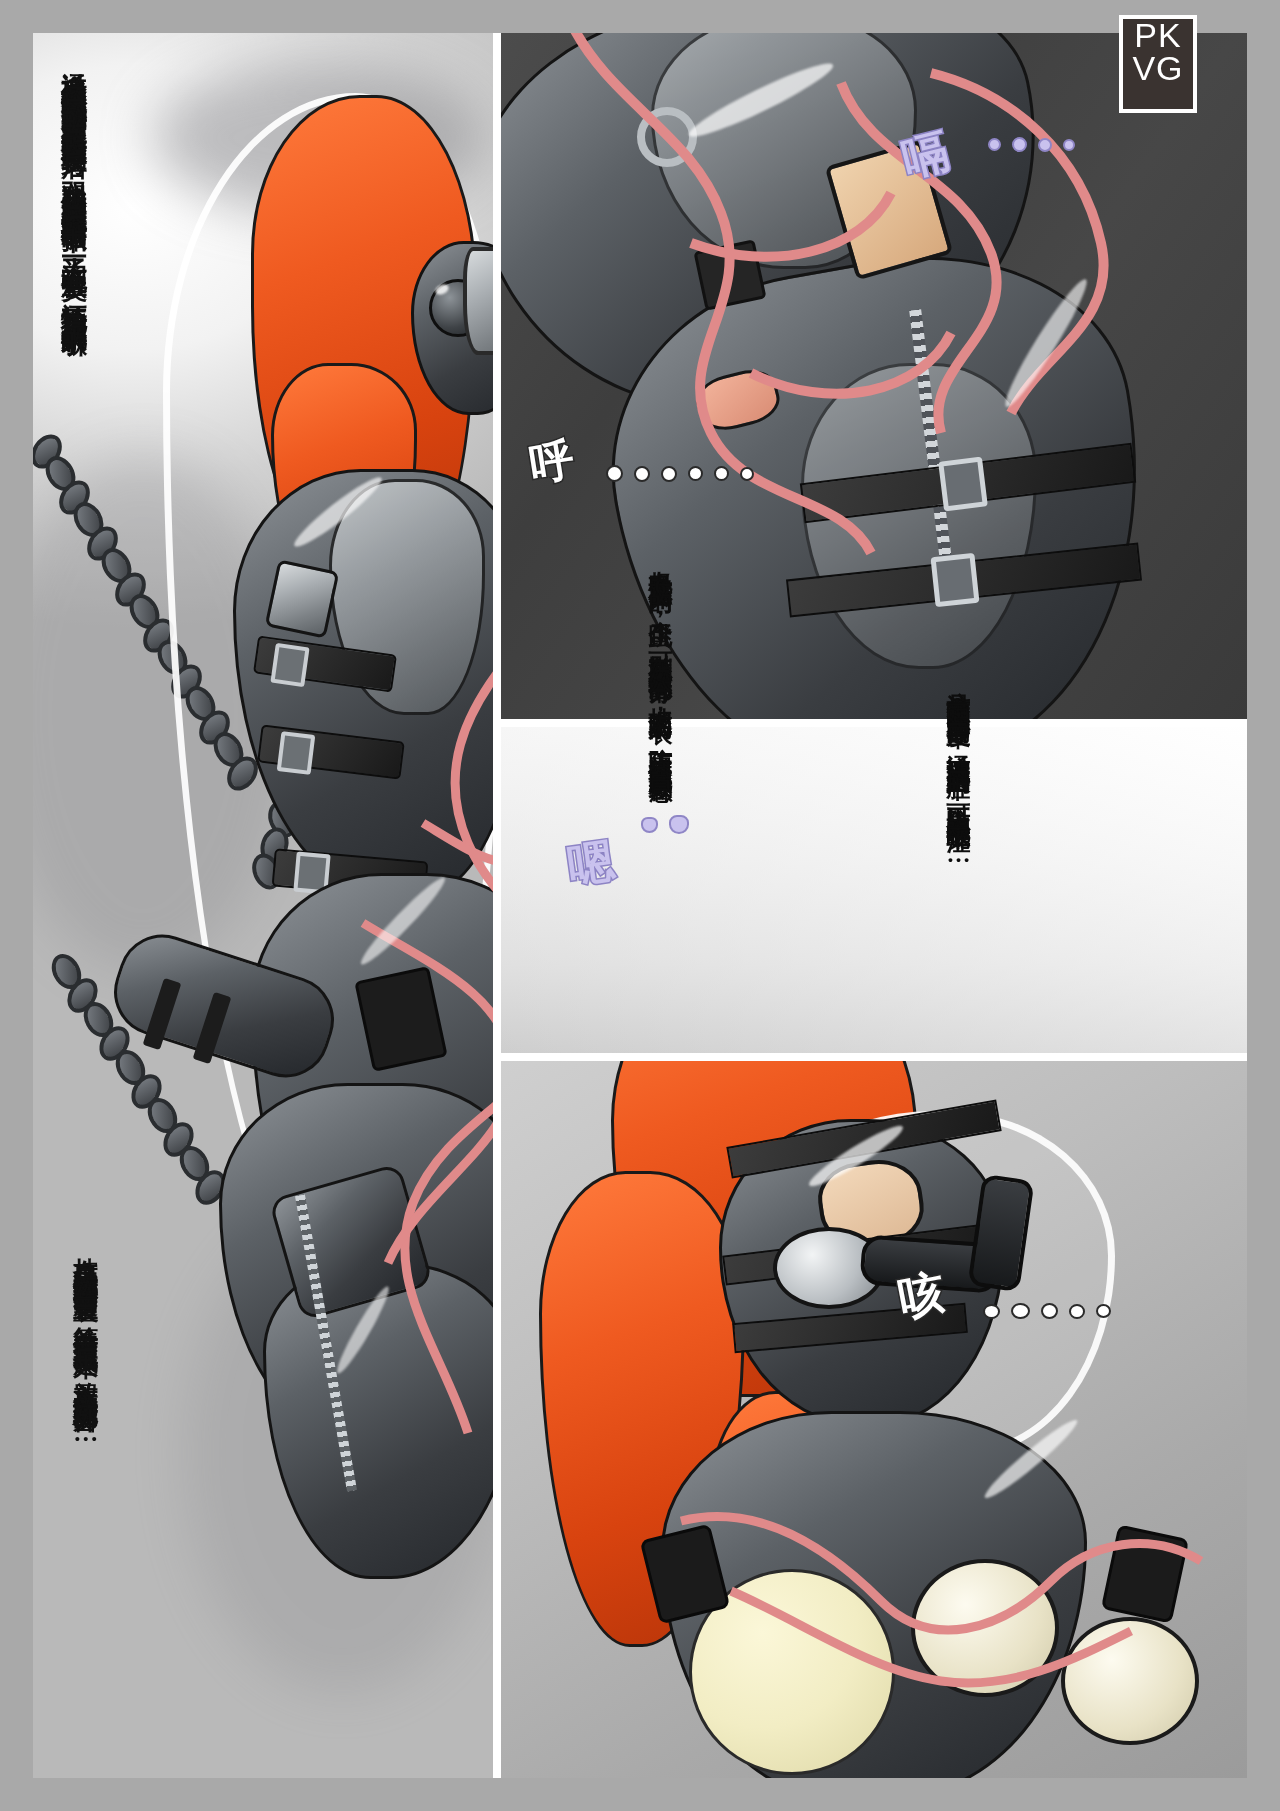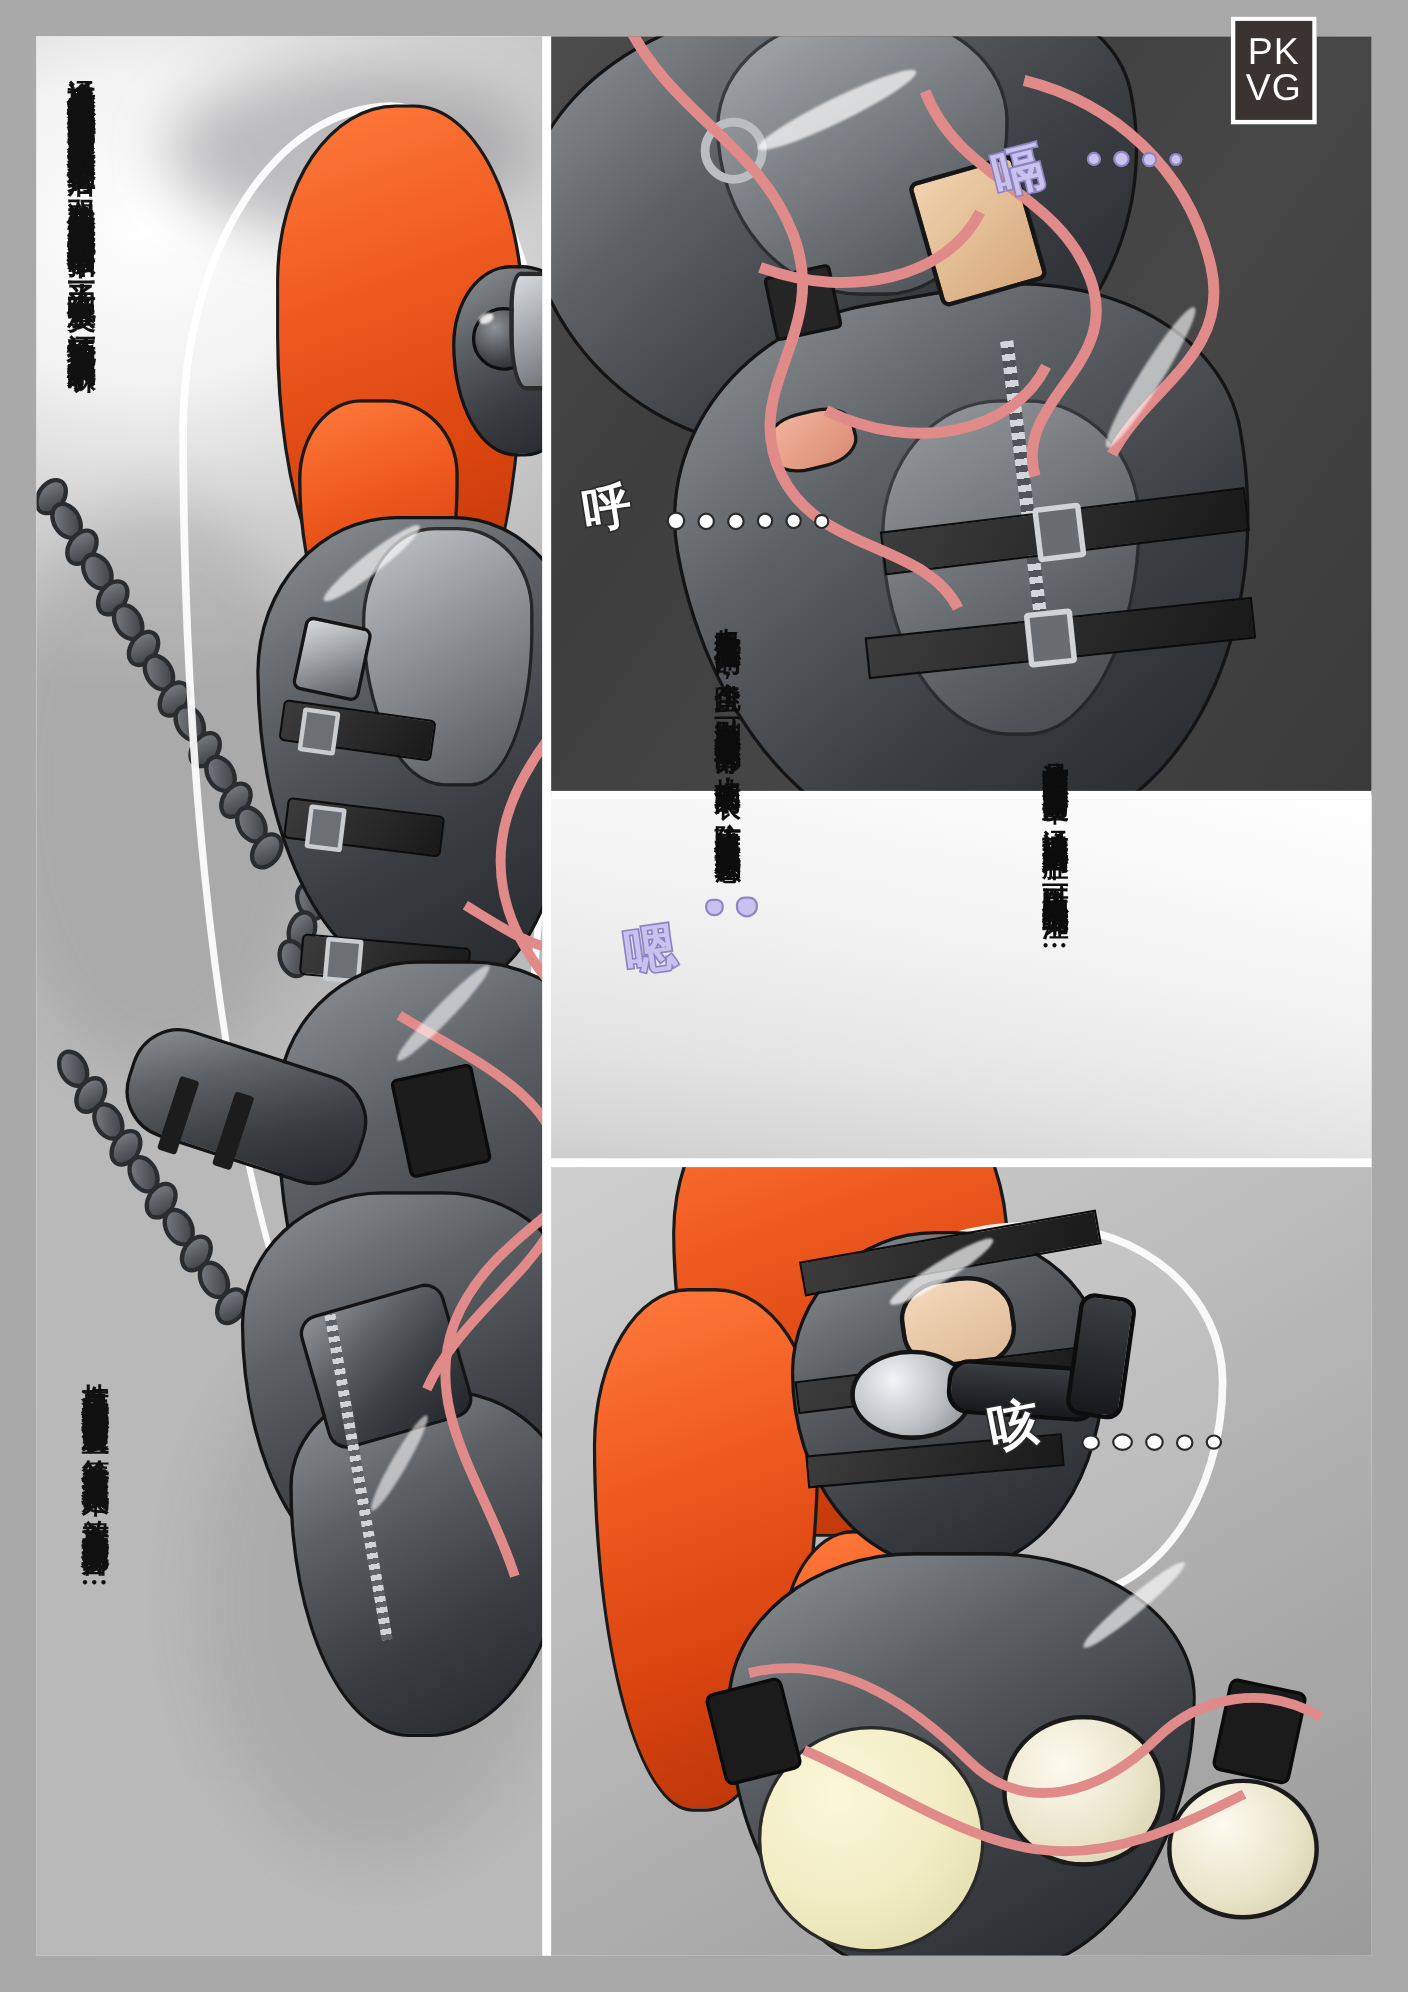--- a/index.html
+++ b/index.html
@@ -132,21 +132,20 @@
     position: absolute;
     left: 1119px;
     top: 15px;
     width: 78px;
     height: 98px;
     border: 4px solid #ffffff;
     background: #3a3330;
     display: flex;
     flex-direction: column;
     align-items: center;
-    justify-content: center;
     box-sizing: border-box;
   }
   #logo span {
     color: #ffffff;
     font-family: "Liberation Sans", "DejaVu Sans", sans-serif;
     font-weight: 400;
     font-size: 34px;
     line-height: 0.98;
     letter-spacing: 1px;
   }

